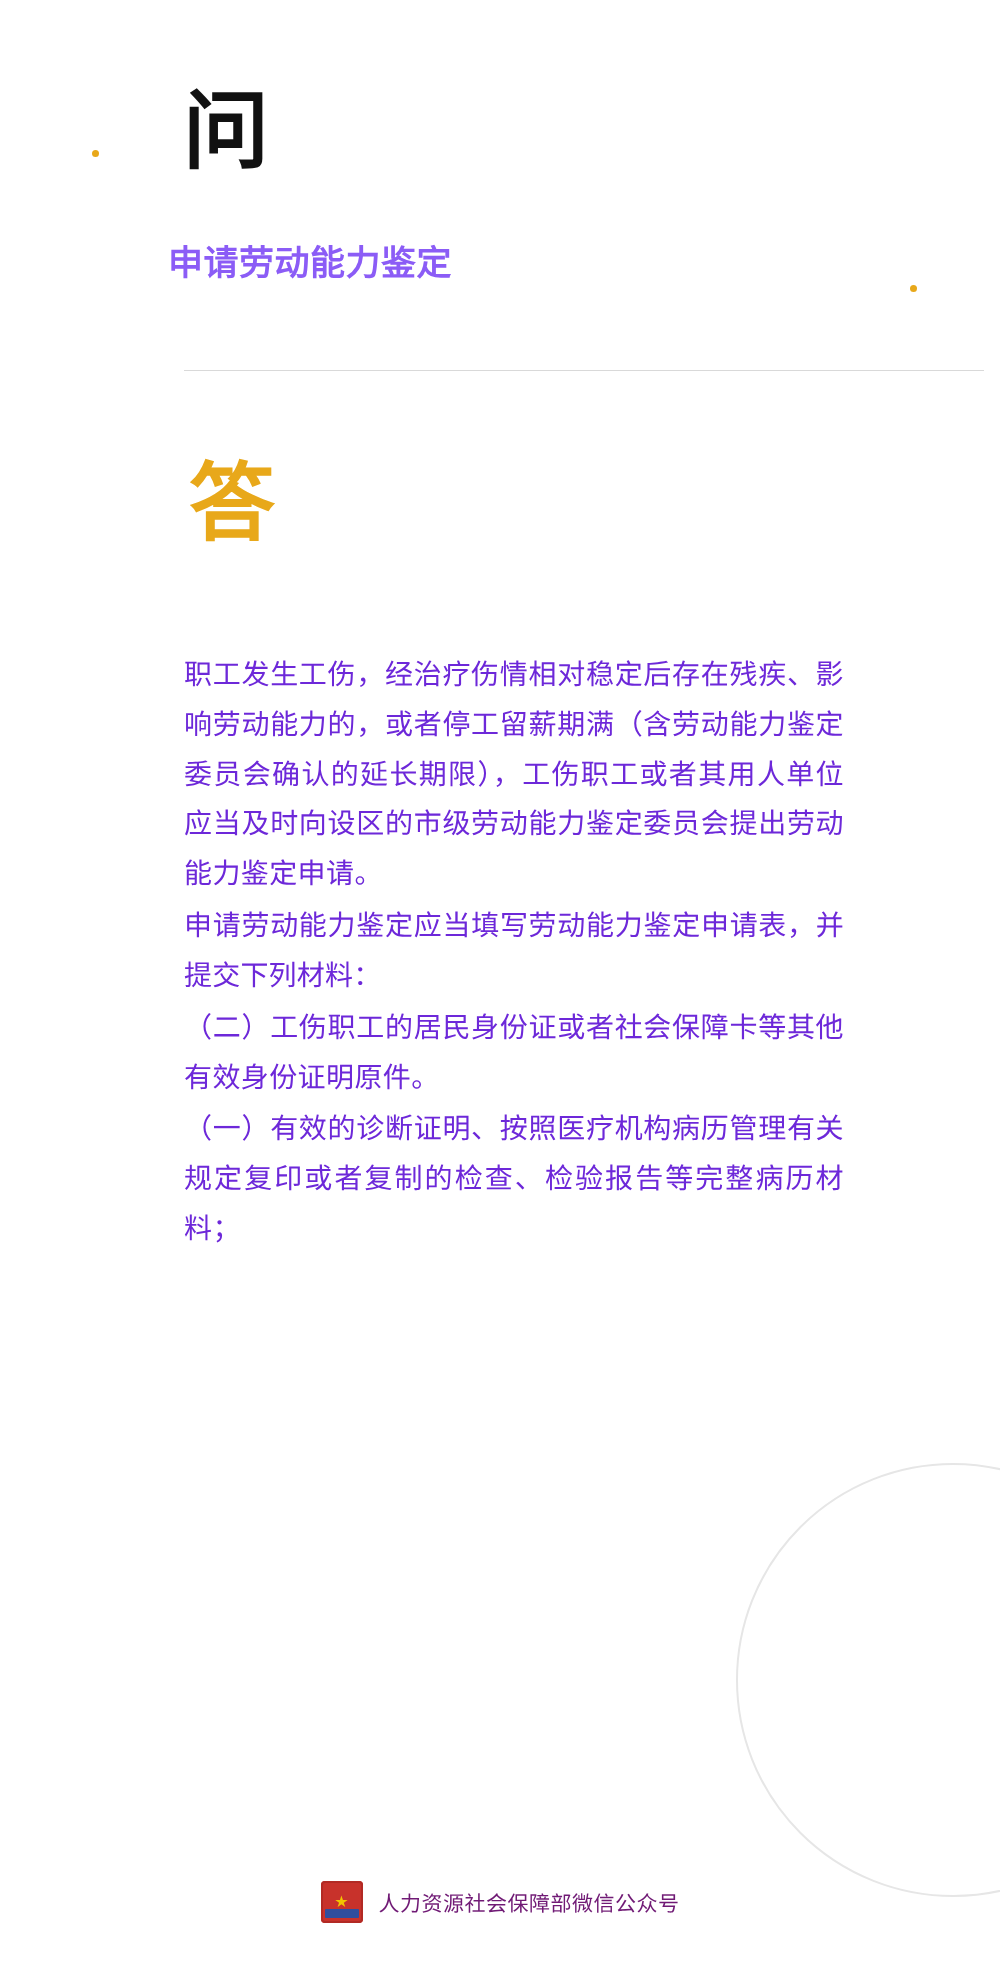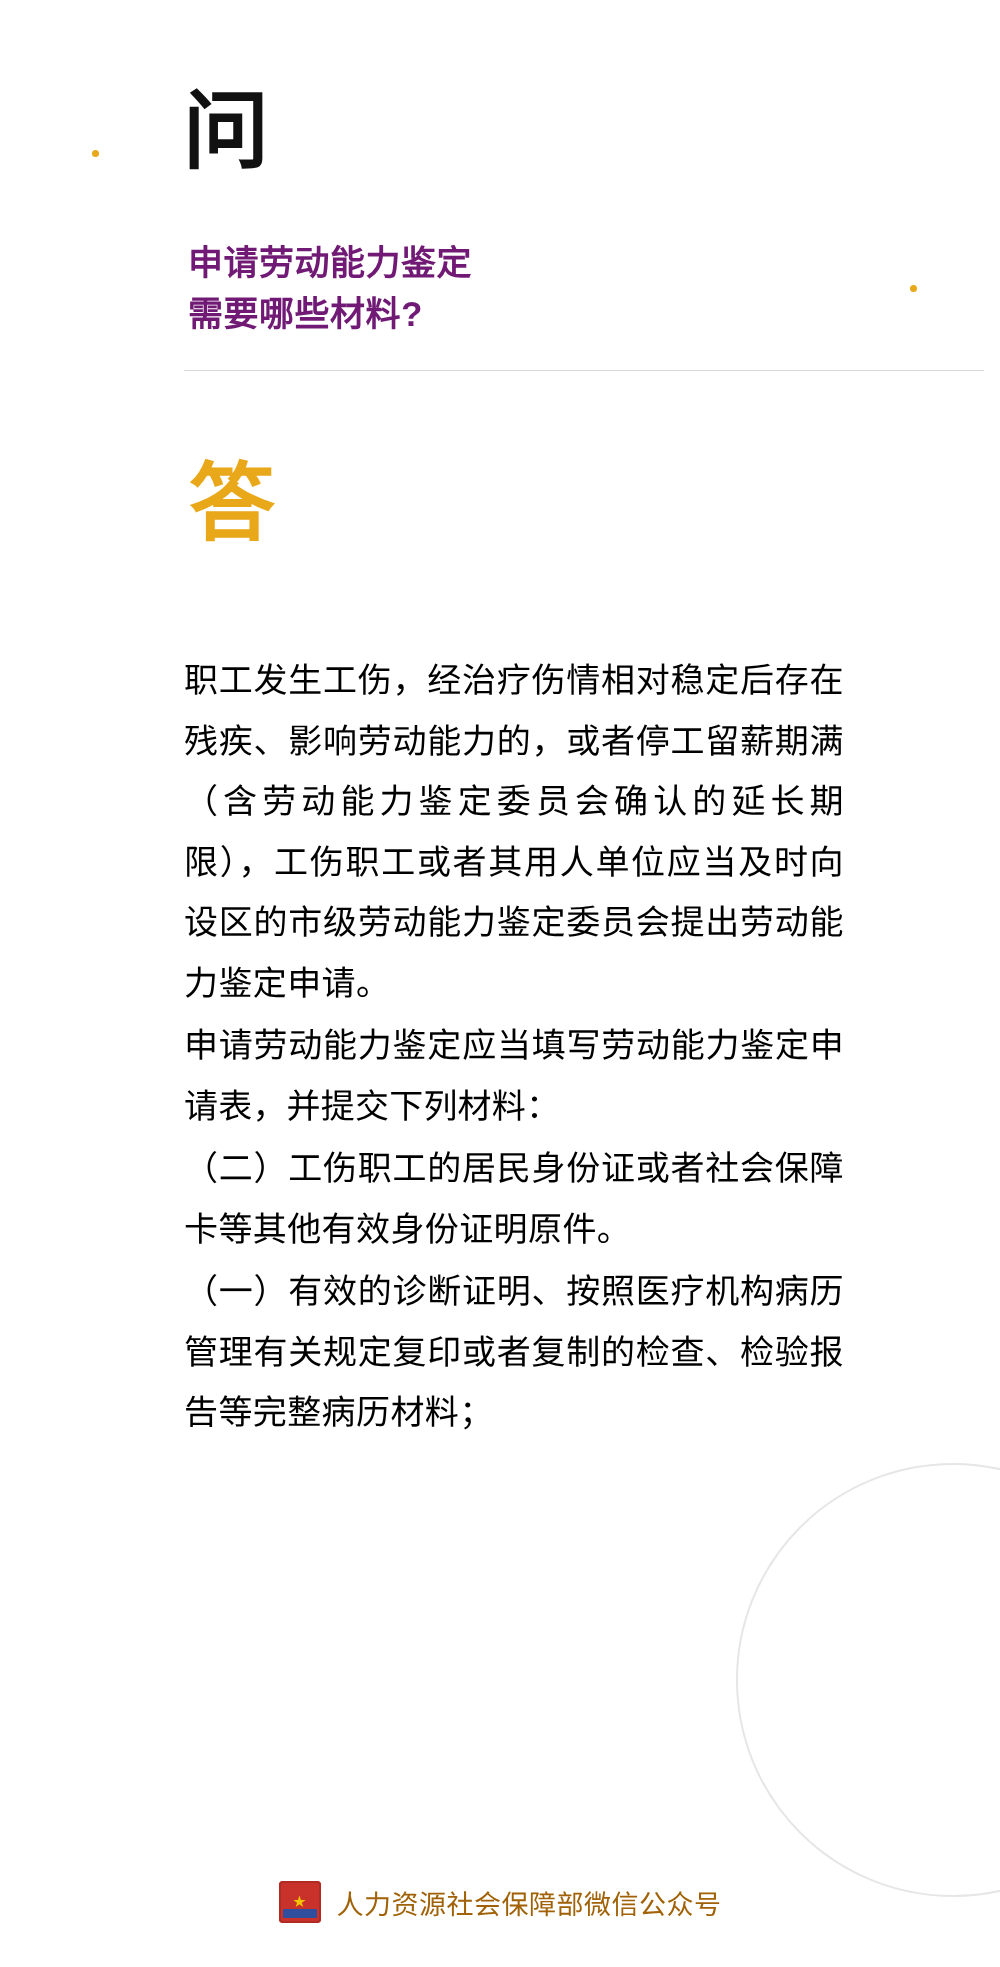--- a/index.html
+++ b/index.html
@@ -49,27 +49,27 @@
     left: 183px;
     top: 88px;
     font-size: 86px;
     line-height: 1;
     font-weight: 700;
     color: #111111;
     letter-spacing: 0;
   }
   .q-title {
     position: absolute;
-    left: 188px;
+    left: 168px;
     top: 238px;
     width: 640px;
     font-size: 35px;
     line-height: 1.45;
     font-weight: 700;
-    color: #701a75;
+    color: #8b5cf6;
     letter-spacing: 0.5px;
   }
   .q-title .q-line2 {
     display: block;
   }
   .q-title .qm {
     font-weight: 700;
   }
   .divider {
     position: absolute;
@@ -90,23 +90,23 @@
     font-weight: 700;
     color: #e8a81a;
   }
 
   
   .body-text {
     position: absolute;
     left: 184px;
     top: 650px;
     width: 660px;
-    font-size: 34px;
+    font-size: 28px;
     line-height: 1.78;
-    color: #000000;
+    color: #6d28d9;
     letter-spacing: 0.4px;
     text-align: justify;
   }
   .body-text p {
     margin: 0 0 2px 0;
   }
   .para-bold {
     font-weight: 400;
     letter-spacing: 0.2px;
   }
@@ -143,41 +143,38 @@
   .footer-logo .bar {
     position: absolute;
     left: 4px;
     right: 4px;
     bottom: 5px;
     height: 9px;
     background: #2f4e9e;
     border-radius: 1px;
   }
   .footer-text {
-    font-size: 27px;
-    color: #a16207;
+    font-size: 21px;
+    color: #701a75;
     letter-spacing: 0.5px;
   }
 </style>
 </head>
 <body>
 
 <div class="page">
 
   <span class="dot dot-left"></span>
   <span class="dot dot-right"></span>
   <span class="arc"></span>
 
   <div class="q-mark">问</div>
 
   <div class="q-title">
     <span>申请劳动能力鉴定</span>
-    <span class="q-line2">
-      <span>需要哪些材料</span><span class="qm">?</span>
-    </span>
   </div>
 
   <div class="divider"></div>
 
   <div class="a-mark">答</div>
 
   <div class="body-text">
     <p>职工发生工伤，经治疗伤情相对稳定后存在残疾、影响劳动能力的，或者停工留薪期满（含劳动能力鉴定委员会确认的延长期限），工伤职工或者其用人单位应当及时向设区的市级劳动能力鉴定委员会提出劳动能力鉴定申请。</p>
     <p class="para-bold">申请劳动能力鉴定应当填写劳动能力鉴定申请表，并提交下列材料：</p>
     <p>（二）工伤职工的居民身份证或者社会保障卡等其他有效身份证明原件。</p>

